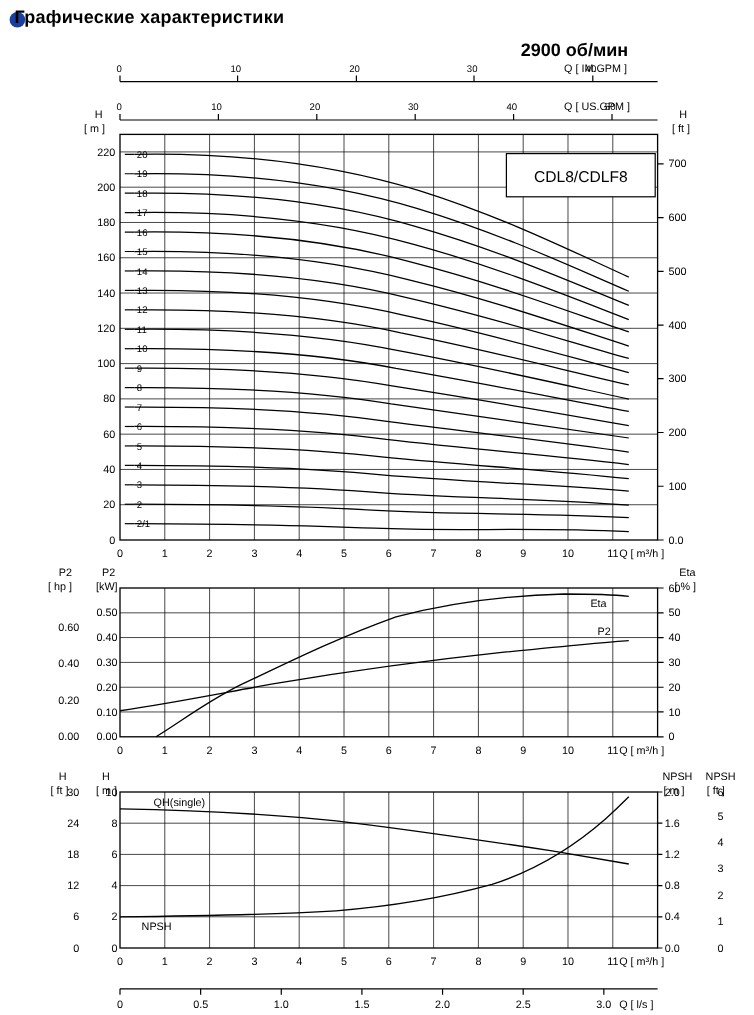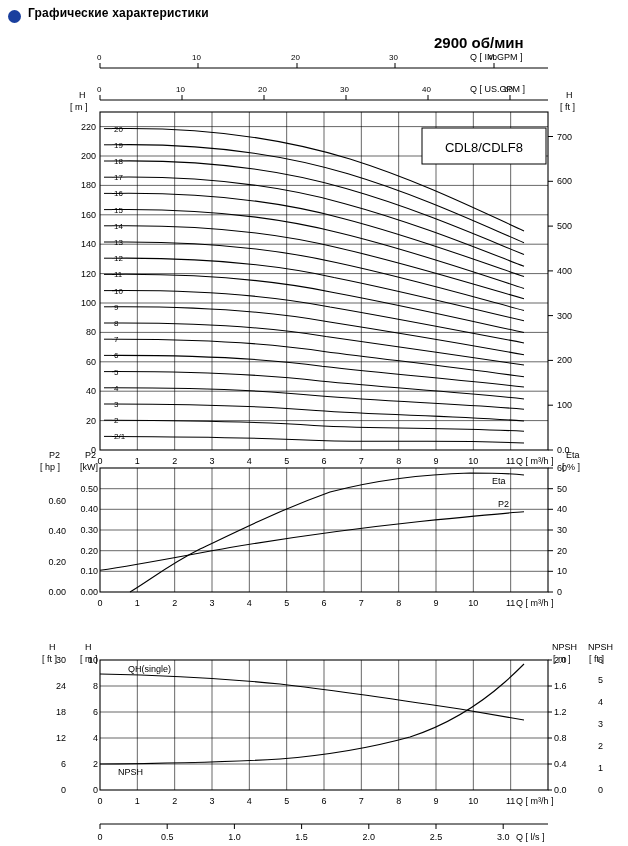--- a/index.html
+++ b/index.html
@@ -6,21 +6,21 @@
   body{
     width:628px;height:846px;
     background:#ffffff;
     font-family:"Liberation Sans", sans-serif;
     color:#000;
     position:relative;
     overflow:hidden;
   }
   .hdr{position:absolute;left:0;top:0;width:628px;height:34px;}
   .hdr-dot{position:absolute;left:8px;top:10px;width:13px;height:13px;border-radius:50%;background:#1a3f9e;}
-  .hdr-title{position:absolute;left:28px;top:6px;font-size:12px;font-weight:bold;letter-spacing:0.2px;}
+  .hdr-title{position:absolute;left:12px;top:6px;font-size:15px;font-weight:bold;letter-spacing:0.2px;}
   .hdr-speed{position:absolute;left:434px;top:6px;font-size:15px;font-weight:bold;margin-top:28px;}
 
   .chart{position:absolute;}
   svg{display:block;}
   text{font-family:"Liberation Sans", sans-serif;}
   .ax{font-size:9px;}
   .axs{font-size:8px;}
   .model{font-size:13px;}
 </style>
 </head>
@@ -230,21 +230,21 @@
     <text x="114" y="324.4">6</text>
     <text x="114" y="340.6">5</text>
     <text x="114" y="356.8">4</text>
     <text x="114" y="373.0">3</text>
     <text x="114" y="389.2">2</text>
     <text x="114" y="405.4">2/1</text>
   </g>
 </svg>
 </div>
 
-<div class="chart" style="left:0;top:444px;text-decoration:underline;">
+<div class="chart" style="left:0;top:466px;text-decoration:underline;">
 <svg width="628" height="170" viewBox="0 0 628 170">
 
   <g>
     <rect x="100" y="24" width="448" height="124" fill="#ffffff" stroke="#000" stroke-width="1.1"></rect>
     <g stroke="#000" stroke-width="0.6">
       <line x1="137.33" y1="24" x2="137.33" y2="148"></line>
       <line x1="174.67" y1="24" x2="174.67" y2="148"></line>
       <line x1="212" y1="24" x2="212" y2="148"></line>
       <line x1="249.33" y1="24" x2="249.33" y2="148"></line>
       <line x1="286.67" y1="24" x2="286.67" y2="148"></line>

